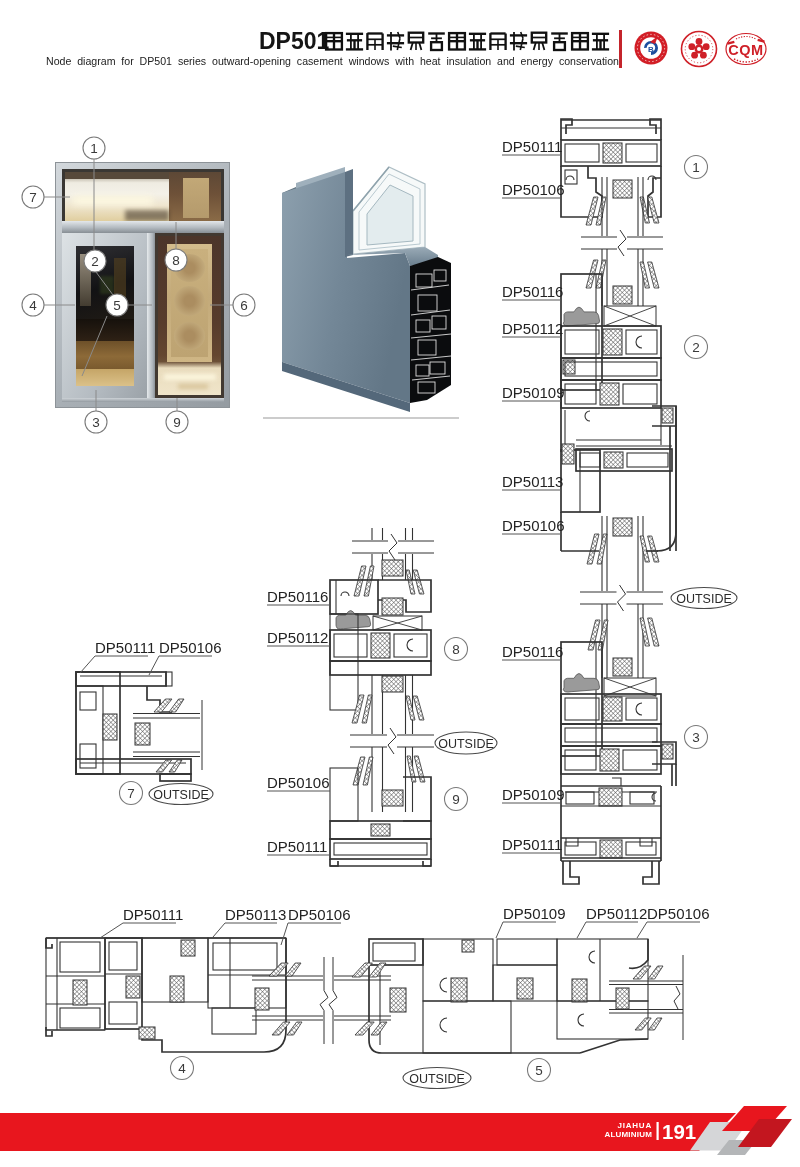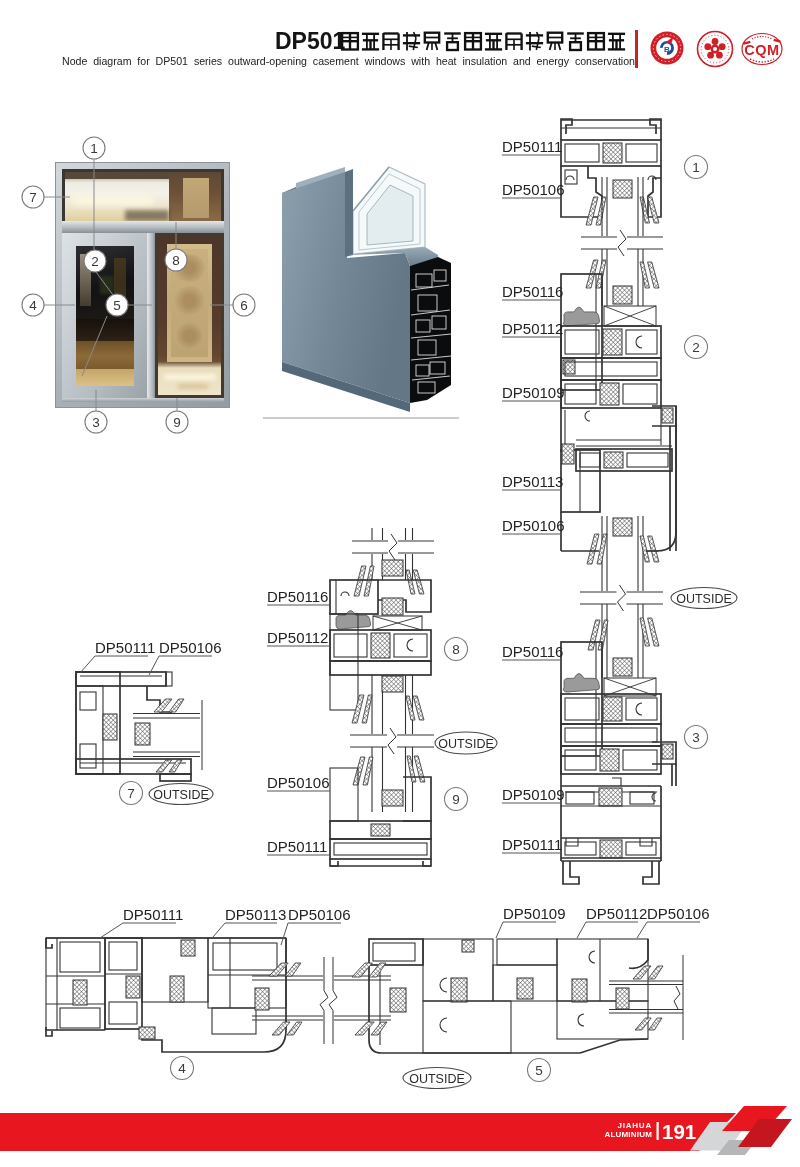--- a/index.html
+++ b/index.html
@@ -2,21 +2,21 @@
 <html><head>
 <meta charset="utf-8">
 <style>
 * { margin:0; padding:0; box-sizing:border-box; }
 html,body { width:800px; height:1167px; background:#fff; font-family:"Liberation Sans", sans-serif; position:relative; overflow:hidden; }
 .abs { position:absolute; }
 </style>
 </head>
 <body>
 
-<div class="abs" style="left:16px;top:0;width:768px;height:80px;">
+<div class="abs" style="left:0;top:0;width:768px;height:80px;">
 
   <svg class="abs" style="left:0;top:0;" width="640" height="60">
     <text x="259" y="49" font-family="Liberation Sans, sans-serif" font-size="23" font-weight="bold" fill="#151515">DP501</text>
     <rect x="326.1" y="33.1" width="15.8" height="16.4" stroke="#111" stroke-width="2.35" fill="none"></rect>
       <line x1="326.1" y1="41.2" x2="341.9" y2="41.2" stroke="#111" stroke-width="2.35"></line>
       <line x1="334.0" y1="33.1" x2="334.0" y2="49.4" stroke="#111" stroke-width="2.35"></line>
       <line x1="326.1" y1="37.4" x2="341.9" y2="37.4" stroke="#111" stroke-width="1.6"></line>
       <line x1="345.9" y1="33.8" x2="363.1" y2="33.8" stroke="#111" stroke-width="2.35"></line>
       <line x1="346.9" y1="40.3" x2="362.1" y2="40.3" stroke="#111" stroke-width="2.35"></line>
       <line x1="345.9" y1="49.4" x2="363.1" y2="49.4" stroke="#111" stroke-width="2.35"></line>

